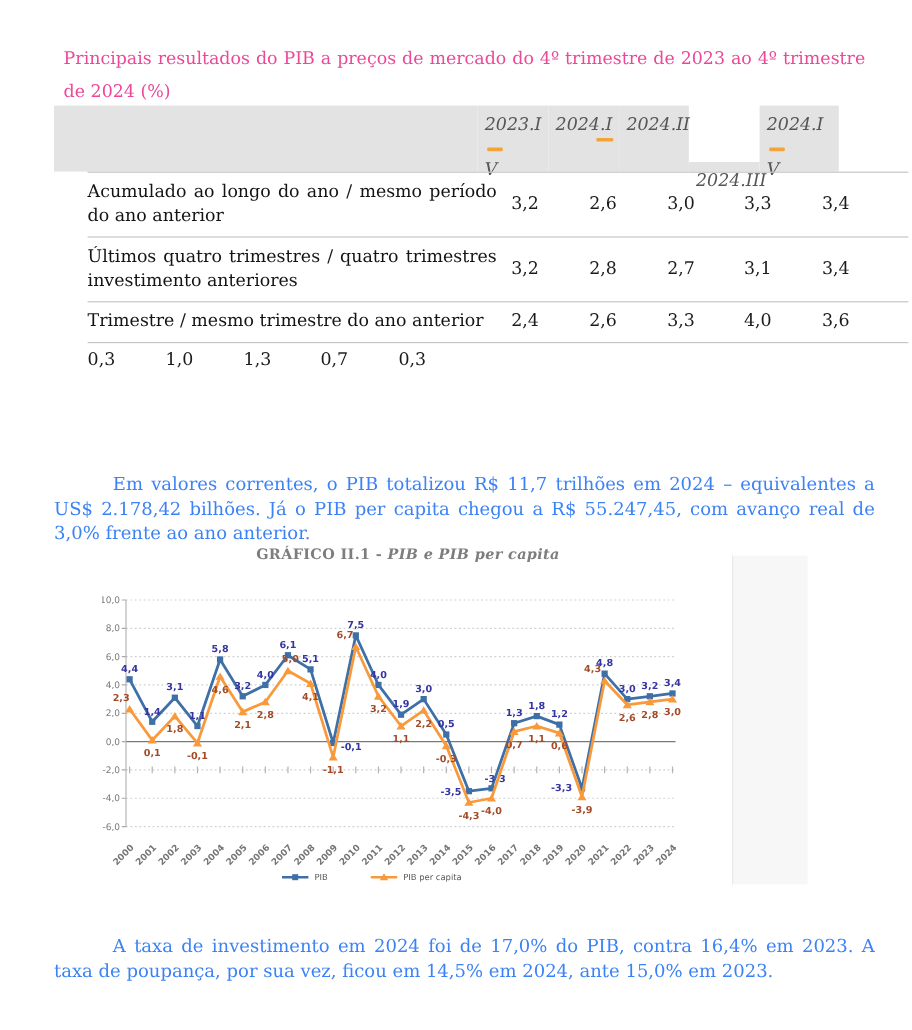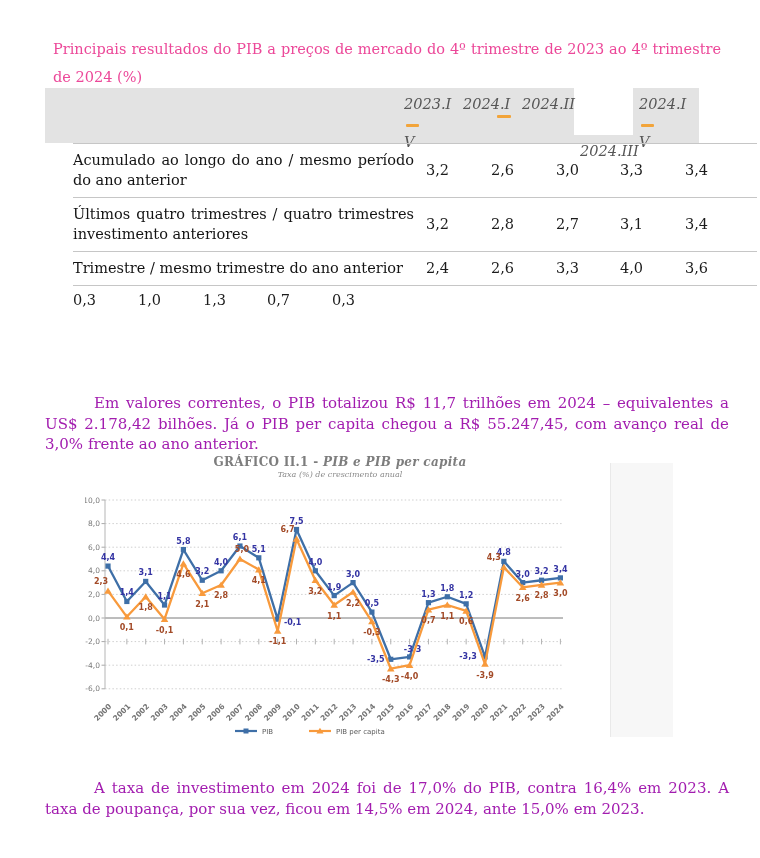--- a/index.html
+++ b/index.html
@@ -22,21 +22,21 @@
   .trow{display:flex;align-items:center;border-top:1px solid #c6c6c6;padding:6px 0 7px;}
   .trow .lbl{width:353px;box-sizing:border-box;padding-right:12px;
     font-size:14.5px;line-height:20px;color:#141414;text-align:justify;}
   .vals{display:flex;gap:6px;}
   .val{flex:0 0 auto;box-sizing:border-box;font-size:14.5px;color:#1c1c1c;}
   .source-row{border-top:1px solid #c6c6c6;border-bottom:1px solid #c6c6c6;
     padding:7px 0 8px;font-size:12.5px;color:#222;}
 
   
   .para{position:absolute;left:45px;width:684px;font-size:15px;line-height:20.5px;
-    color:#a21caf;text-align:justify;text-indent:49px;}
+    color:#3b82f6;text-align:justify;text-indent:49px;}
   #para1{top:378px;}
   #para2{top:763px;}
 
   
   .chart{position:absolute;left:85px;top:455px;width:510px;height:292px;}
   .chart-title{text-align:center;font-size:12px;font-weight:bold;color:#7d7d7d;
     letter-spacing:.3px;}
   .chart-title .it{font-style:italic;}
   .chart-subtitle{text-align:center;font-size:8px;font-style:italic;color:#8a8a8a;margin-top:1px;}
   #chart-svg{position:absolute;left:0;top:40px;}
@@ -99,21 +99,20 @@
           <div class="val" style="width: 59px;">0,7</div>
           <div class="val" style="width: 66px;">0,3</div>
         </div>
       </div>
     </div>
 
   <p class="para" id="para1">Em valores correntes, o PIB totalizou R$ 11,7 trilhões em 2024 – equivalentes a US$ 2.178,42 bilhões. Já o PIB per capita chegou a R$ 55.247,45, com avanço real de 3,0% frente ao ano anterior.</p>
 
   <div class="chart">
     <div class="chart-title"><span>GRÁFICO II.1 - </span><span class="it">PIB e PIB per capita</span></div>
-    <div class="chart-subtitle">Taxa (%) de crescimento anual</div>
     <svg id="chart-svg" width="510" height="252" viewBox="0 0 510 252">
         <line x1="20" y1="193.8" x2="478" y2="193.8" stroke="#cfcfcf" stroke-width="1" stroke-dasharray="1.5,2.2"></line>
         <line x1="16.5" y1="193.8" x2="20" y2="193.8" stroke="#a9a9a9" stroke-width="1"></line>
         <text x="15" y="196.4" text-anchor="end" font-size="7.5" fill="#7a7a7a" font-family="&quot;DejaVu Sans&quot;,sans-serif">-6,0</text>
         <line x1="20" y1="170.2" x2="478" y2="170.2" stroke="#cfcfcf" stroke-width="1" stroke-dasharray="1.5,2.2"></line>
         <line x1="16.5" y1="170.2" x2="20" y2="170.2" stroke="#a9a9a9" stroke-width="1"></line>
         <text x="15" y="172.79999999999998" text-anchor="end" font-size="7.5" fill="#7a7a7a" font-family="&quot;DejaVu Sans&quot;,sans-serif">-4,0</text>
         <line x1="20" y1="146.6" x2="478" y2="146.6" stroke="#cfcfcf" stroke-width="1" stroke-dasharray="1.5,2.2"></line>
         <line x1="16.5" y1="146.6" x2="20" y2="146.6" stroke="#a9a9a9" stroke-width="1"></line>
         <text x="15" y="149.2" text-anchor="end" font-size="7.5" fill="#7a7a7a" font-family="&quot;DejaVu Sans&quot;,sans-serif">-2,0</text>

